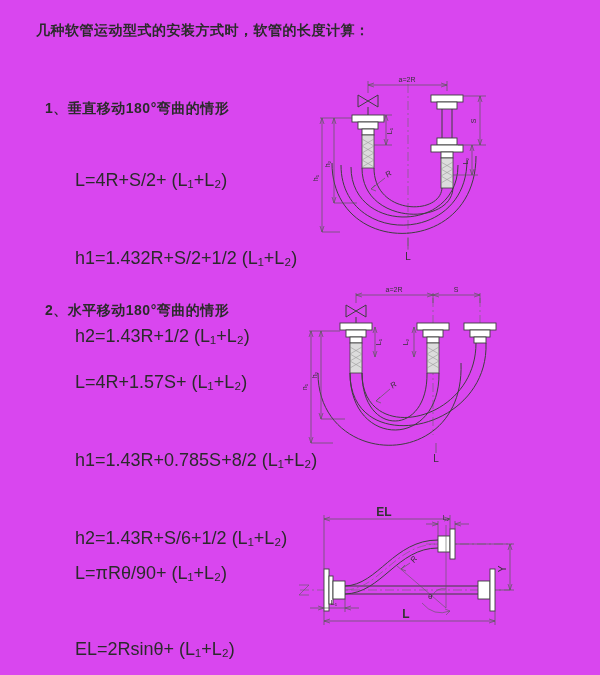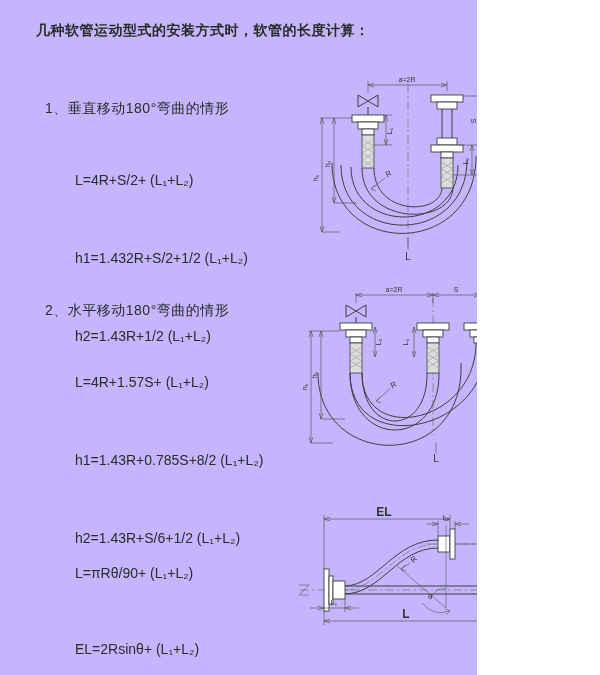--- a/index.html
+++ b/index.html
@@ -1,23 +1,23 @@
 <!DOCTYPE html>
 <html><head>
 <meta charset="utf-8">
 <style>
   html,body{margin:0;padding:0;background:#fff;}
-  .page{position:relative;width:477px;height:675px;background:#c4b5fd;overflow:hidden;
+  .page{position:relative;width:600px;height:675px;background:#d946ef;overflow:hidden;
         font-family:"Liberation Sans","DejaVu Sans",sans-serif;color:#2b2b2b;}
   .title{position:absolute;left:36px;top:22px;font-size:14px;font-weight:600;letter-spacing:.5px;}
   .section{position:absolute;left:45px;}
   .sec1{top:100px;} .sec2{top:302px;} .sec3{top:512px;}
-  .heading{font-size:14px;font-weight:400;letter-spacing:.5px;}
+  .heading{font-size:14px;font-weight:700;letter-spacing:.5px;}
   .formulas{margin:8px 0 0 30px;}
-  .formula{font-size:14px;line-height:32px;white-space:pre;margin-top:46px;}
+  .formula{font-size:18px;line-height:32px;white-space:pre;margin-top:46px;}
   .sec3 .formula{line-height:30px;}
   .diagram{position:absolute;}
   .d1{left:312px;top:68px;} .d2{left:303px;top:283px;} .d3{left:298px;top:505px;}
   svg{display:block;}
   svg .ln{stroke:#3f3f3f;stroke-width:1;fill:none;}
   svg .fit{stroke:#3f3f3f;stroke-width:.9;fill:#ffffff;}
   svg .braid{stroke:#3f3f3f;stroke-width:.8;fill:#dcdcdc;}
   svg .mesh{stroke:#8f8f8f;stroke-width:.5;fill:none;}
   svg .dim{stroke:#5a5a5a;stroke-width:.7;fill:none;}
   svg .cl{stroke:#6a6a6a;stroke-width:.6;fill:none;stroke-dasharray:9 3 2 3;}

